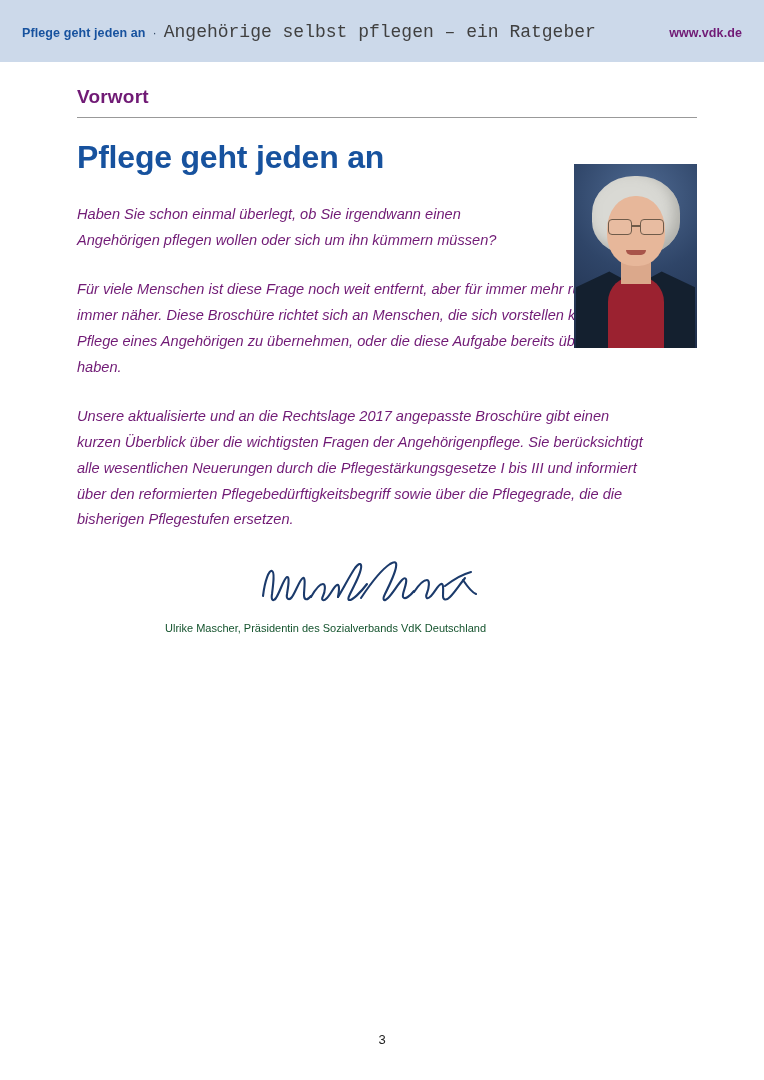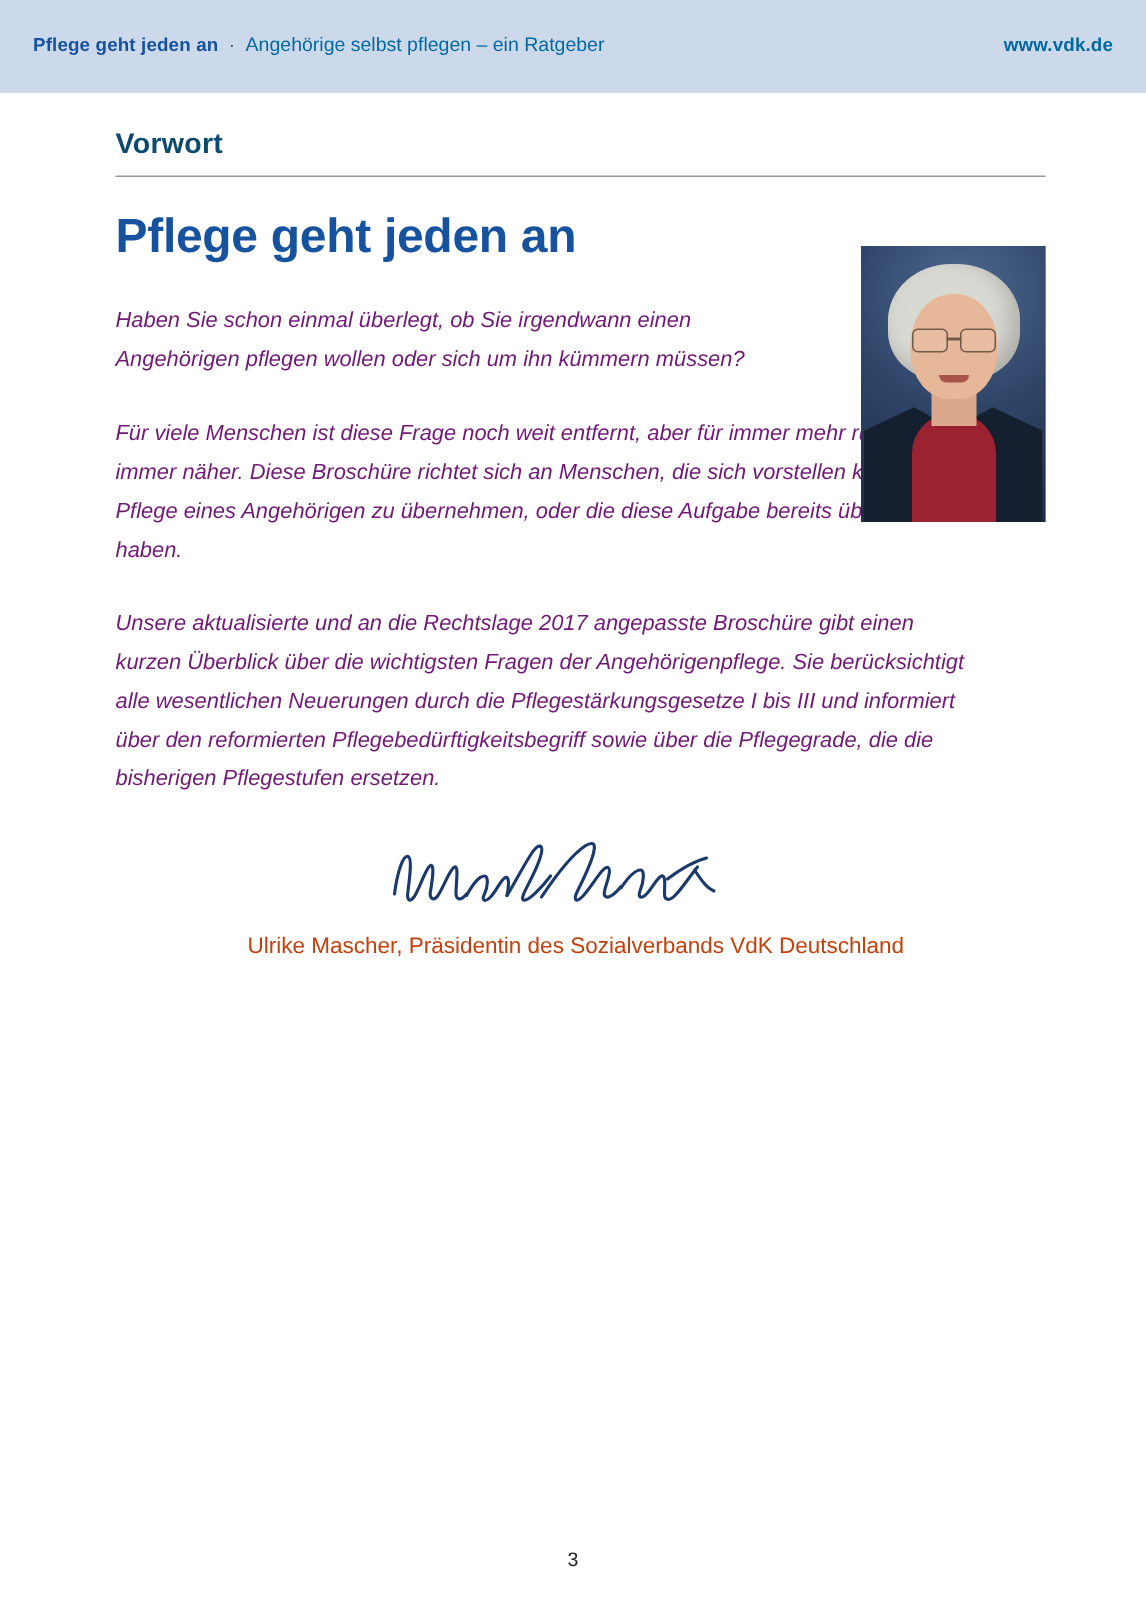--- a/index.html
+++ b/index.html
@@ -45,27 +45,28 @@
     font-weight: bold;
     color: #17529e;
     letter-spacing: 0.1px;
   }
   .header-sep {
     font-size: 12.5px;
     color: #3a506b;
     margin: 0 7px;
   }
   .header-sub {
-    font-size: 13px;
-    color: #0369a1;
+    font-size: 18px;
+    color: #404040;
+    font-family: Liberation Mono, monospace;
   }
   .header-url {
     font-size: 12.5px;
     font-weight: bold;
-    color: #0369a1;
+    color: #701a75;
     letter-spacing: 0.1px;
   }
 
   
   .page {
     position: absolute;
     top: 62px;
     left: 0;
     width: 764px;
     height: 1018px;
@@ -74,21 +75,21 @@
   .content {
     position: absolute;
     left: 77px;
     top: 24px;
     width: 620px;
   }
 
   .kicker {
     font-size: 19px;
     font-weight: bold;
-    color: #0c4a6e;
+    color: #701a75;
     letter-spacing: 0.2px;
     padding-bottom: 9px;
   }
   .rule {
     height: 1px;
     background: #999999;
     width: 620px;
     margin-bottom: 21px;
   }
 
@@ -220,22 +221,22 @@
   }
   .signature {
     position: absolute;
     left: 180px;
     top: 0;
   }
   .sig-caption {
     position: absolute;
     left: 88px;
     top: 66px;
-    font-size: 15px;
-    color: #c2410c;
+    font-size: 11px;
+    color: #14532d;
     white-space: nowrap;
   }
 
   .page-number {
     position: absolute;
     left: 0;
     right: 0;
     top: 970px;
     text-align: center;
     font-size: 13px;

